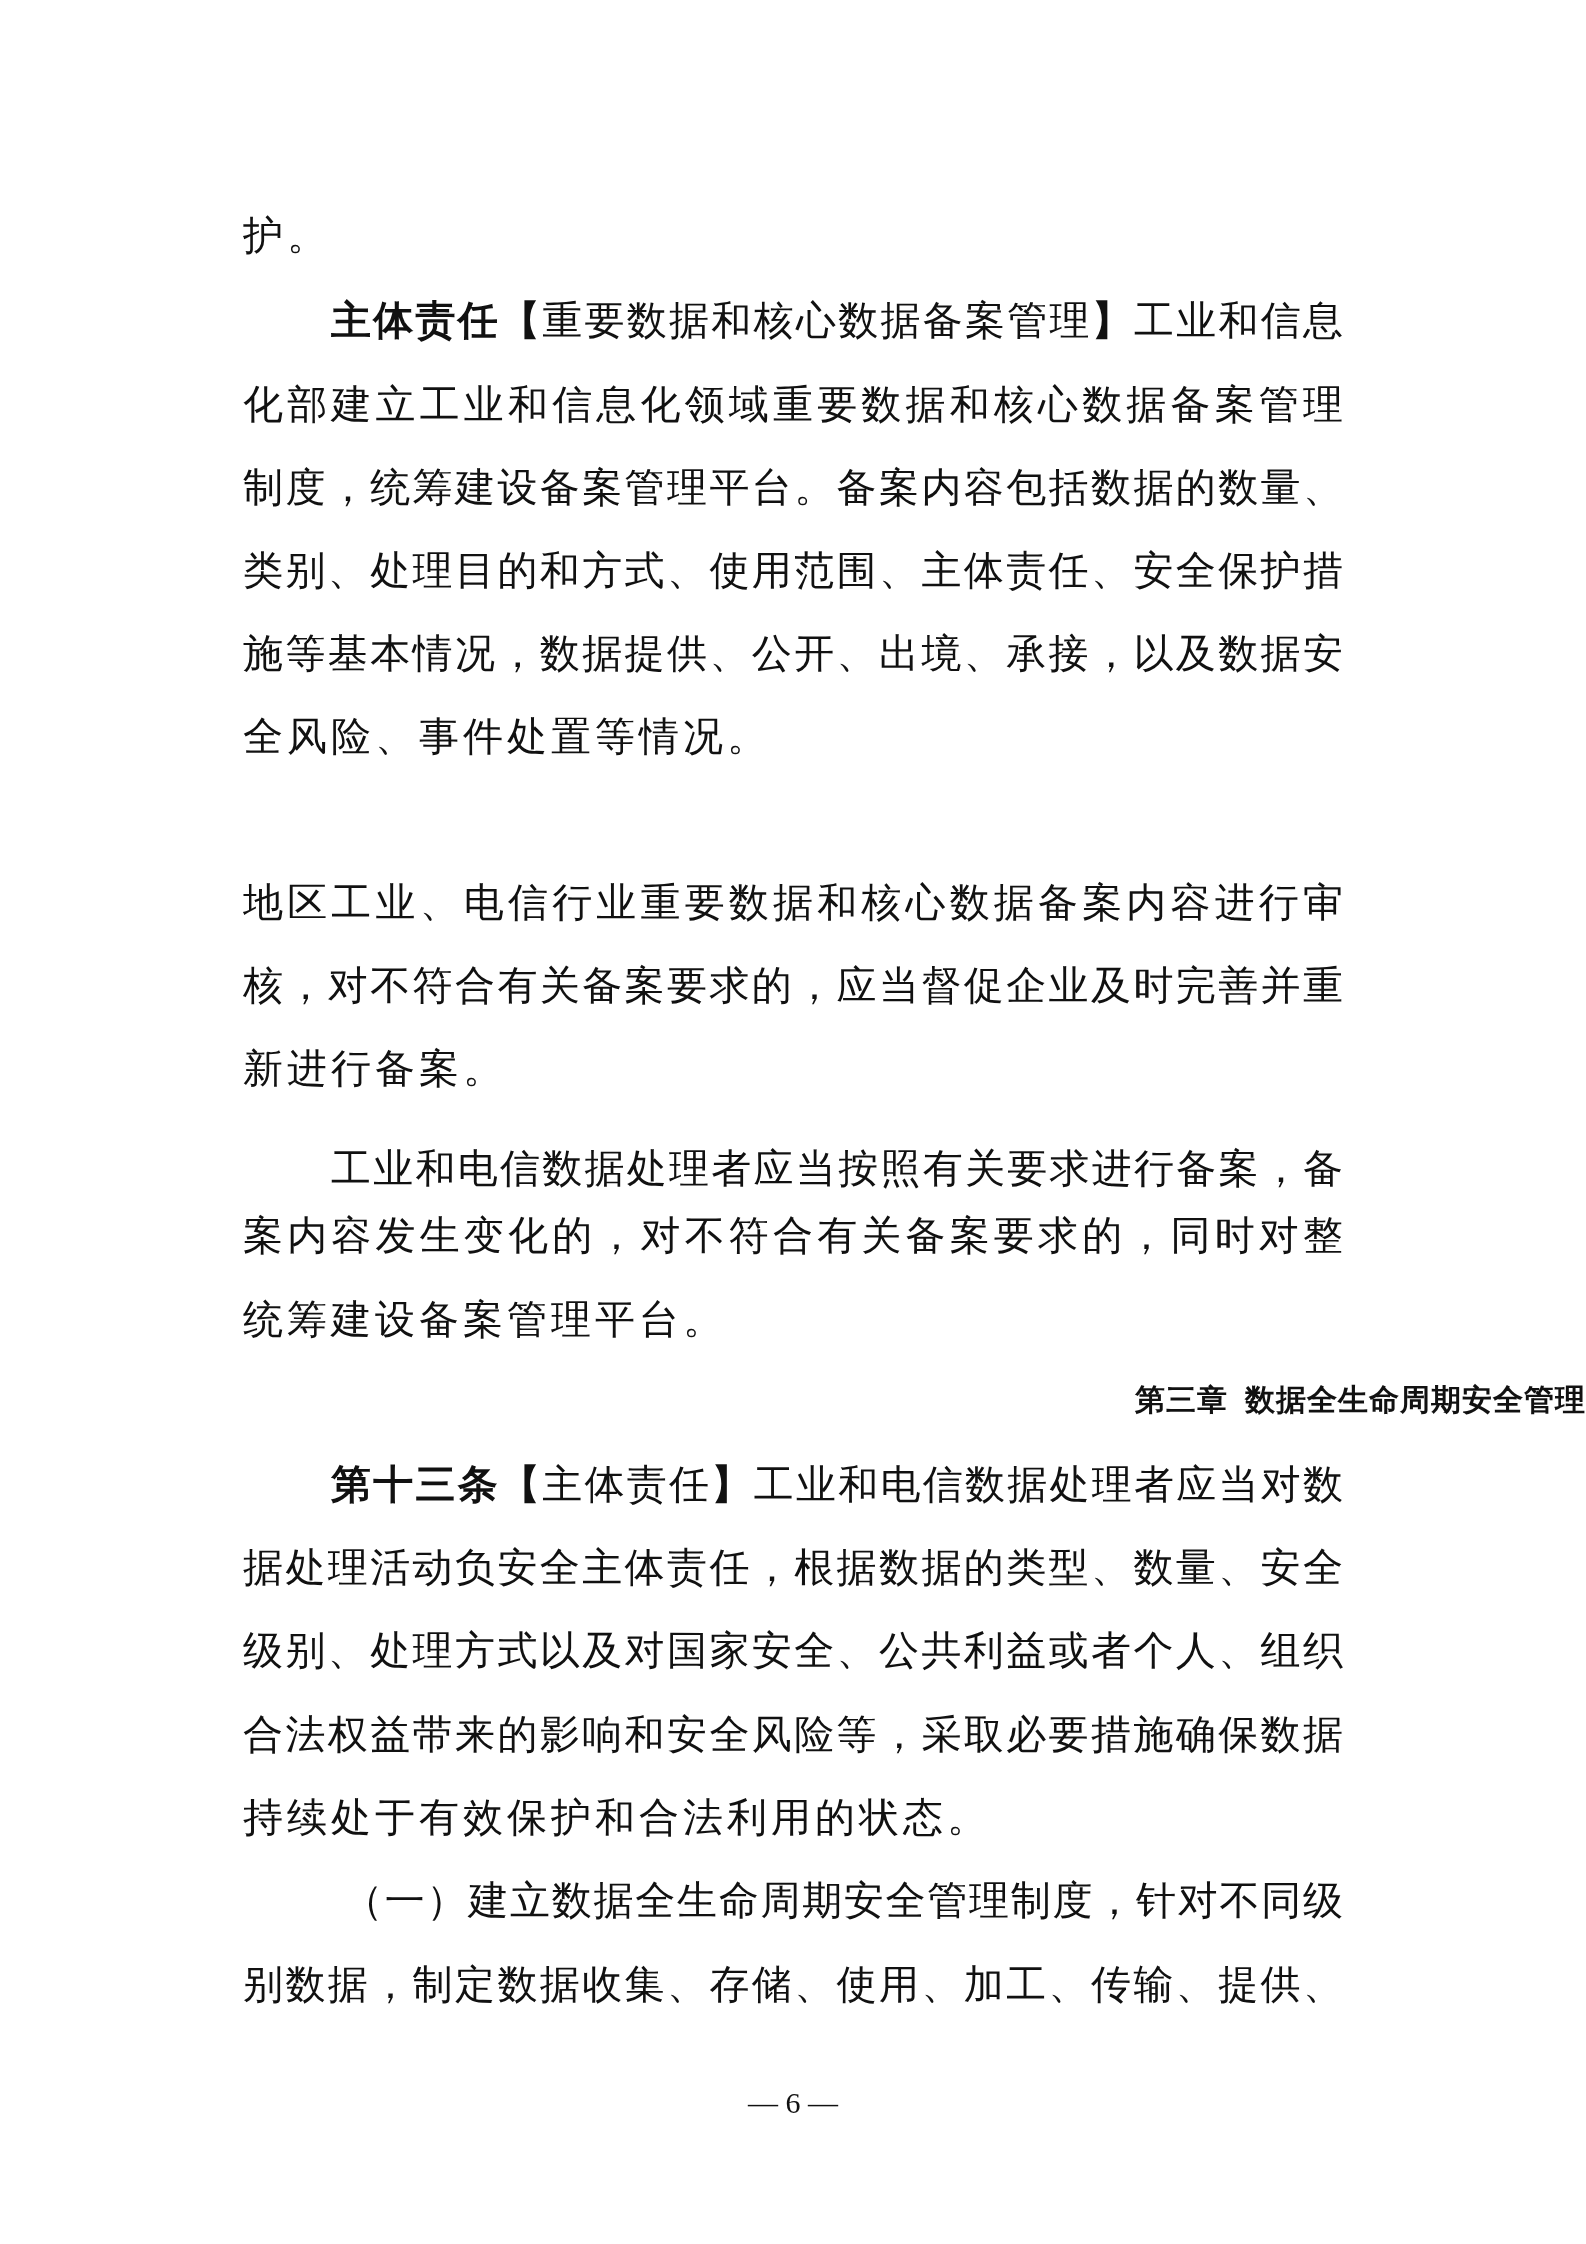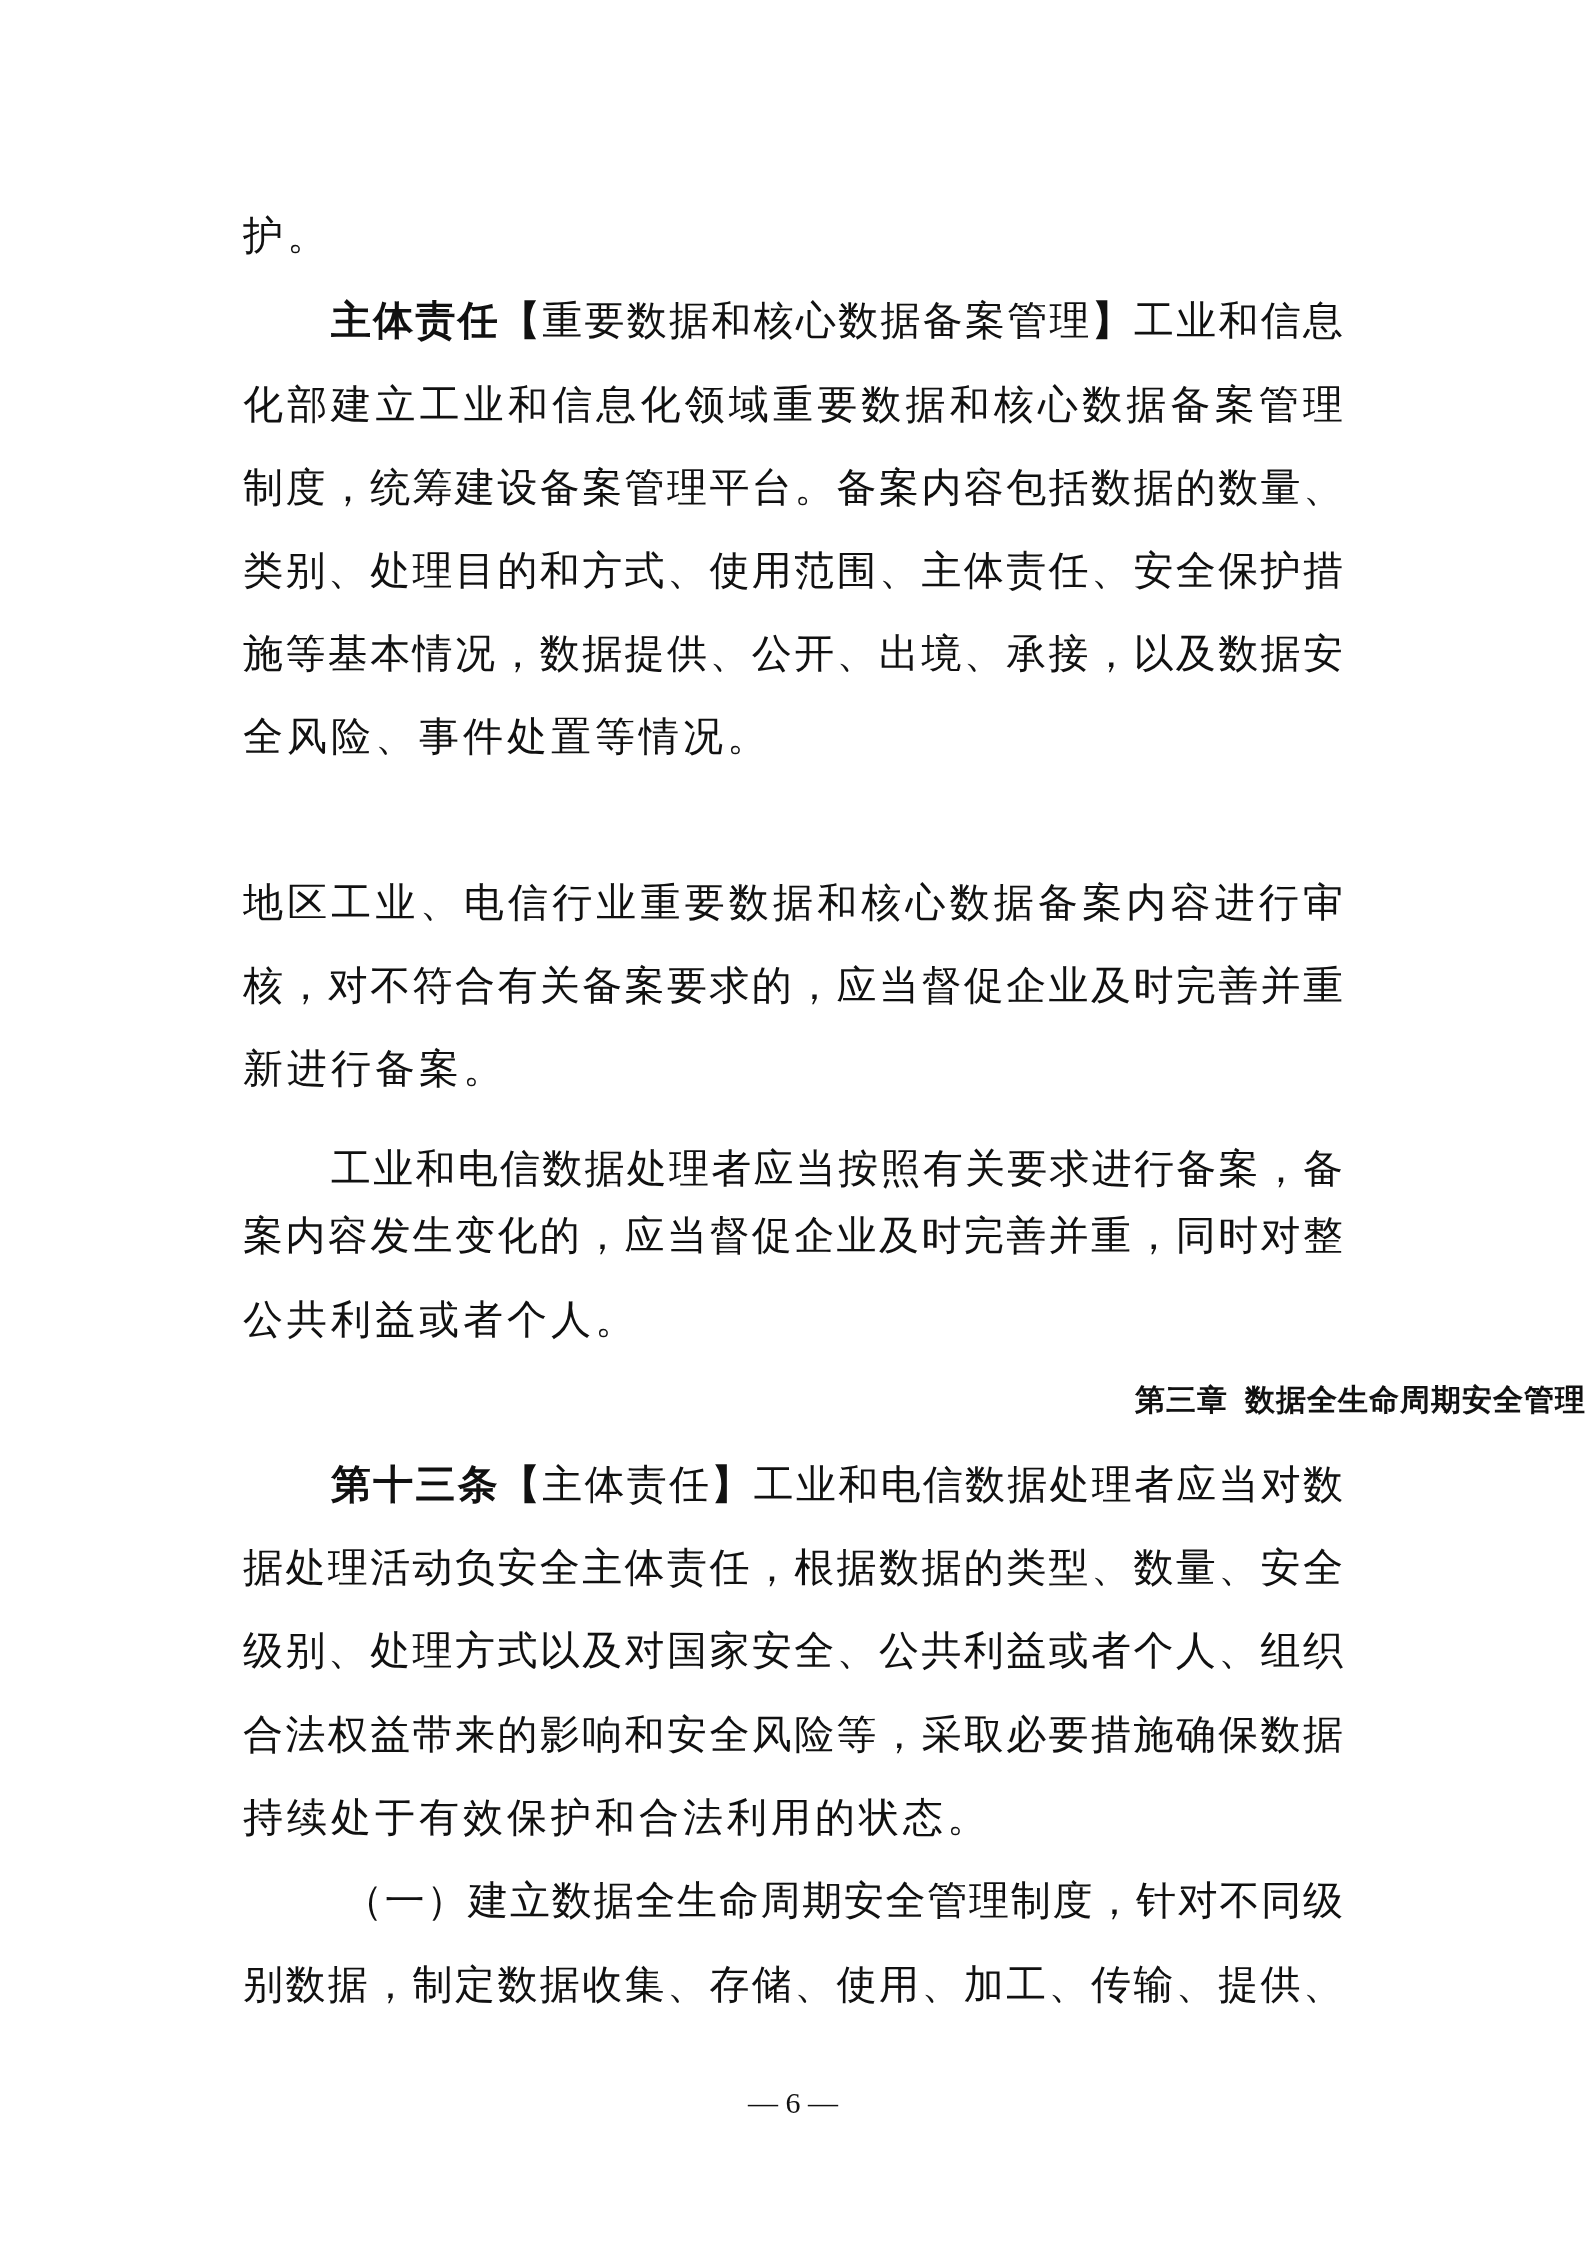--- a/index.html
+++ b/index.html
@@ -84,22 +84,22 @@
   <div class="line justify" style="top:465px">制度，统筹建设备案管理平台。备案内容包括数据的数量、</div>
   <div class="line justify" style="top:548px">类别、处理目的和方式、使用范围、主体责任、安全保护措</div>
   <div class="line justify" style="top:631px">施等基本情况，数据提供、公开、出境、承接，以及数据安</div>
   <div class="line" style="top:714px">全风险、事件处置等情况。</div>
 
   <div class="line justify" style="top:880px">地区工业、电信行业重要数据和核心数据备案内容进行审</div>
   <div class="line justify" style="top:963px">核，对不符合有关备案要求的，应当督促企业及时完善并重</div>
   <div class="line" style="top:1046px">新进行备案。</div>
 
   <div class="line indent justify" style="top:1146px">工业和电信数据处理者应当按照有关要求进行备案，备</div>
-  <div class="line justify" style="top:1213px">案内容发生变化的，应当督促企业及时完善并重，同时对整</div>
-  <div class="line" style="top:1297px">公共利益或者个人。</div>
+  <div class="line justify" style="top:1213px">案内容发生变化的，对不符合有关备案要求的，同时对整</div>
+  <div class="line" style="top:1297px">统筹建设备案管理平台。</div>
 
   <div class="heading" style="top:1378px">第三章  数据全生命周期安全管理</div>
 
   <div class="line indent justify" style="top:1462px">
     <span class="bold-lead">第十三条</span><span class="bold-lead">【</span><span>主体责任</span><span class="bold-lead">】</span><span>工业和电信数据处理者应当对数</span>
   </div>
   <div class="line justify" style="top:1628px">级别、处理方式以及对国家安全、公共利益或者个人、组织</div>
   <div class="line justify" style="top:1545px">据处理活动负安全主体责任，根据数据的类型、数量、安全</div>
   <div class="line justify" style="top:1712px">合法权益带来的影响和安全风险等，采取必要措施确保数据</div>
   <div class="line" style="top:1795px">持续处于有效保护和合法利用的状态。</div>

